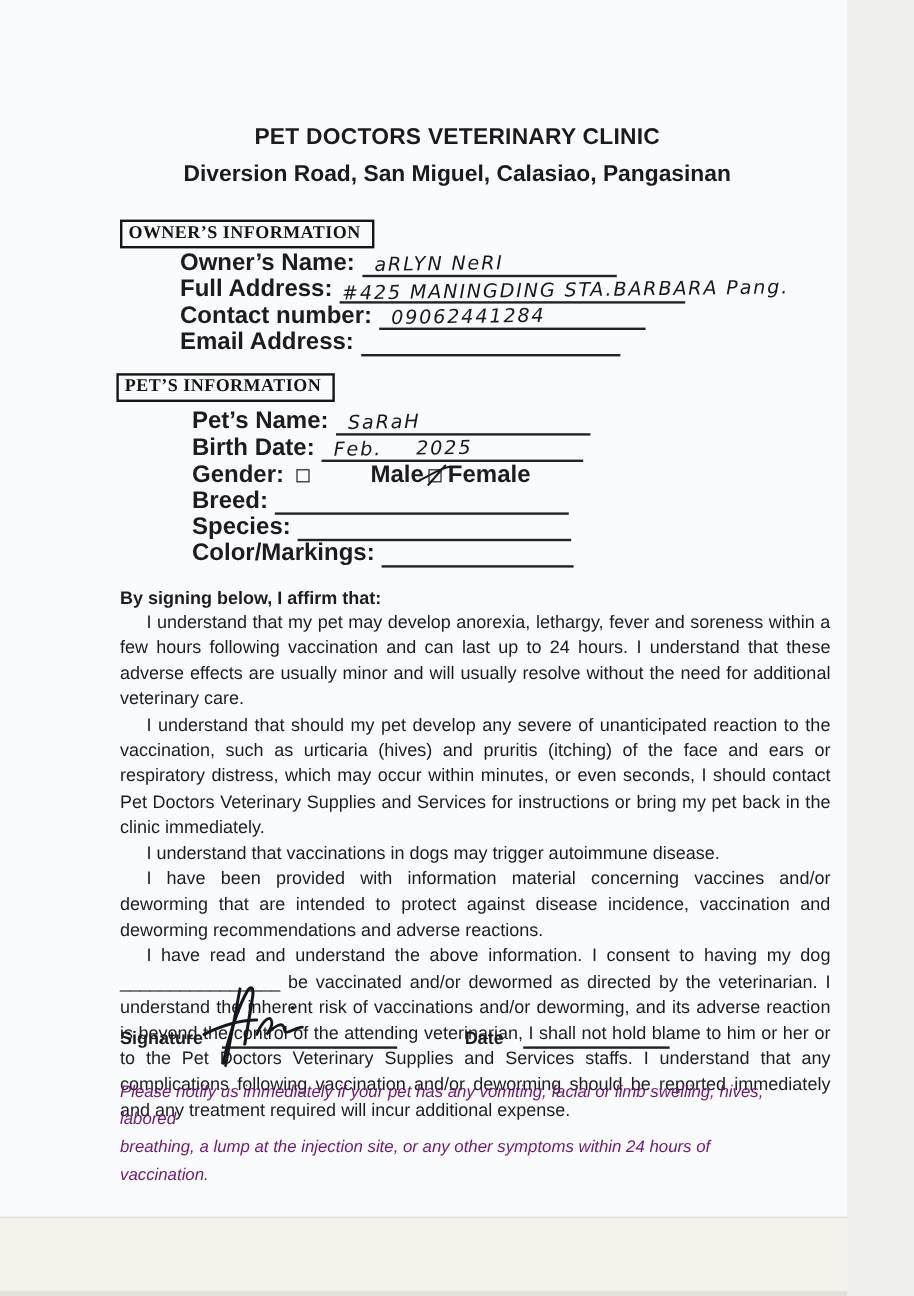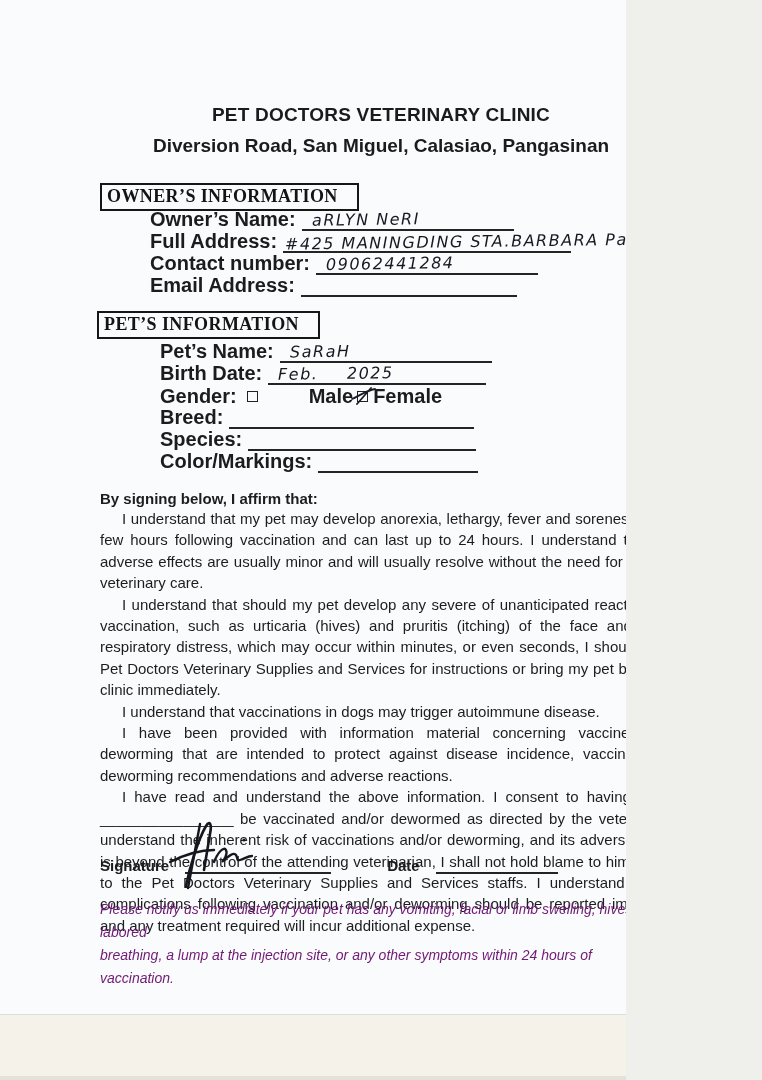--- a/index.html
+++ b/index.html
@@ -1,27 +1,27 @@
 <!DOCTYPE html>
 <html><head>
 <meta charset="utf-8">
 <style>
   html,body{margin:0;padding:0;}
   body{width:762px;height:1080px;background:#efefec;font-family:"Liberation Sans",sans-serif;}
-  .page{position:relative;width:626px;height:1080px;background:#fafbfd;overflow:hidden;}
+  .page{position:relative;width:706px;height:1080px;background:#fafbfd;overflow:hidden;}
 
   
   .doc-header{position:absolute;top:104px;left:0;width:762px;text-align:center;color:#1b1b1d;}
   .doc-title{font-size:19px;font-weight:bold;letter-spacing:.2px;}
   .doc-subtitle{font-size:19px;font-weight:bold;margin-top:9px;}
 
   
   .section-heading{position:absolute;display:inline-block;border:2px solid #161616;
-    padding:1px 19px 2px 5px;font-family:"Liberation Serif",serif;font-weight:bold;
-    font-size:18px;letter-spacing:.4px;color:#141414;background:#fafbfd;text-align:center;}
+    padding:1px 9px 2px 5px;font-family:"Liberation Serif",serif;font-weight:bold;
+    font-size:15px;letter-spacing:.4px;color:#141414;background:#fafbfd;text-align:center;}
   .owner-heading{top:183px;left:100px;}
   .pet-heading{top:311px;left:97px;}
 
   
   .fields{position:absolute;}
   .owner-fields{top:209px;left:150px;}
   .pet-fields{top:341px;left:160px;}
   .frow{display:flex;align-items:flex-end;height:22px;white-space:nowrap;}
   .flabel{font-size:20px;font-weight:bold;color:#1c1c1e;padding-right:6px;}
   .fline{position:relative;border-bottom:2px solid #242427;height:18px;}

